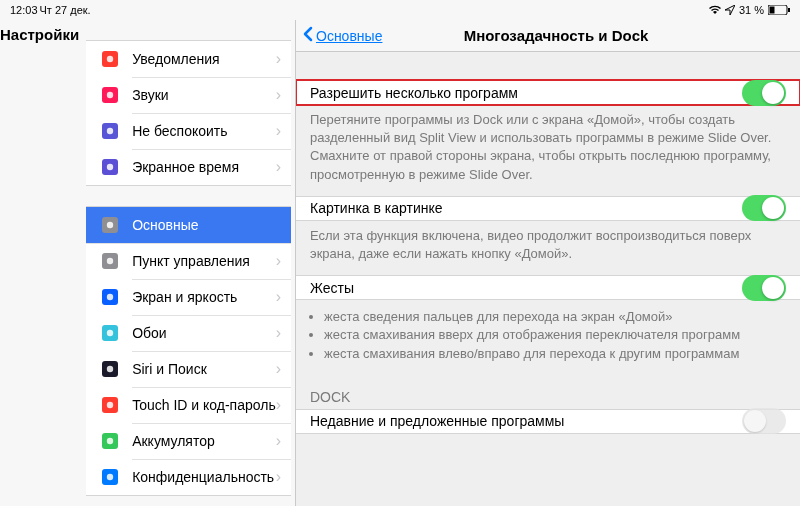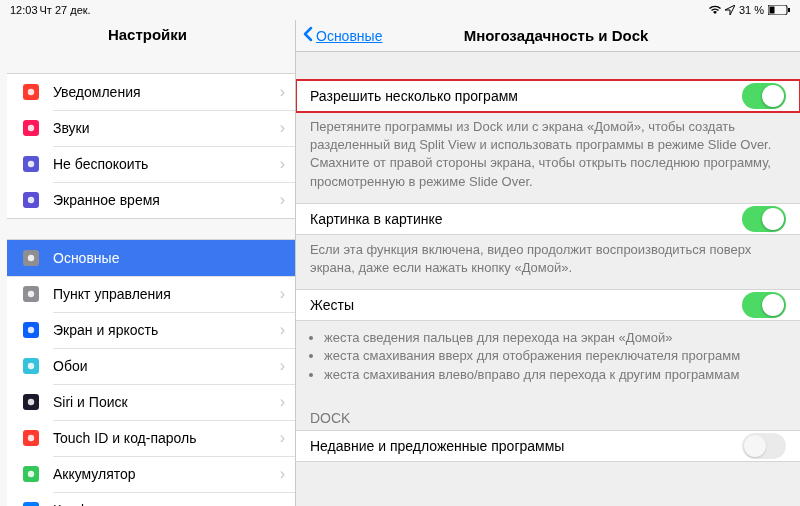--- a/index.html
+++ b/index.html
@@ -25,21 +25,21 @@
   .status-icon svg { display: block; }
   .app {
     display: flex;
     height: 486px;
   }
   .sidebar {
     width: 296px;
     background: #f7f7f7;
     border-right: 1px solid #c9c9c9;
     display: flex;
-    flex-direction: column;
+    flex-direction: row;
   }
   .sidebar-title {
     text-align: center;
     font-weight: 600;
     font-size: 15px;
     padding: 6px 0 10px;
   }
   .sidebar-scroll { overflow: hidden; padding-left: 7px; }
   .gap { height: 20px; }
   .group {
@@ -116,21 +116,21 @@
   .detail-body { padding: 0 0 0 0; overflow: hidden; }
 
   .drow-group {
     background: #fff;
     border-top: 1px solid #d5d5d5;
     border-bottom: 1px solid #d5d5d5;
   }
   .drow {
     display: flex;
     align-items: center;
-    height: 30px;
+    height: 23px;
     padding: 0 14px;
     font-size: 14px;
   }
   .drow-label { flex: 1; }
   .desc {
     padding: 6px 14px 12px;
     font-size: 13px;
     color: #7a7a7a;
     line-height: 1.4;
   }

